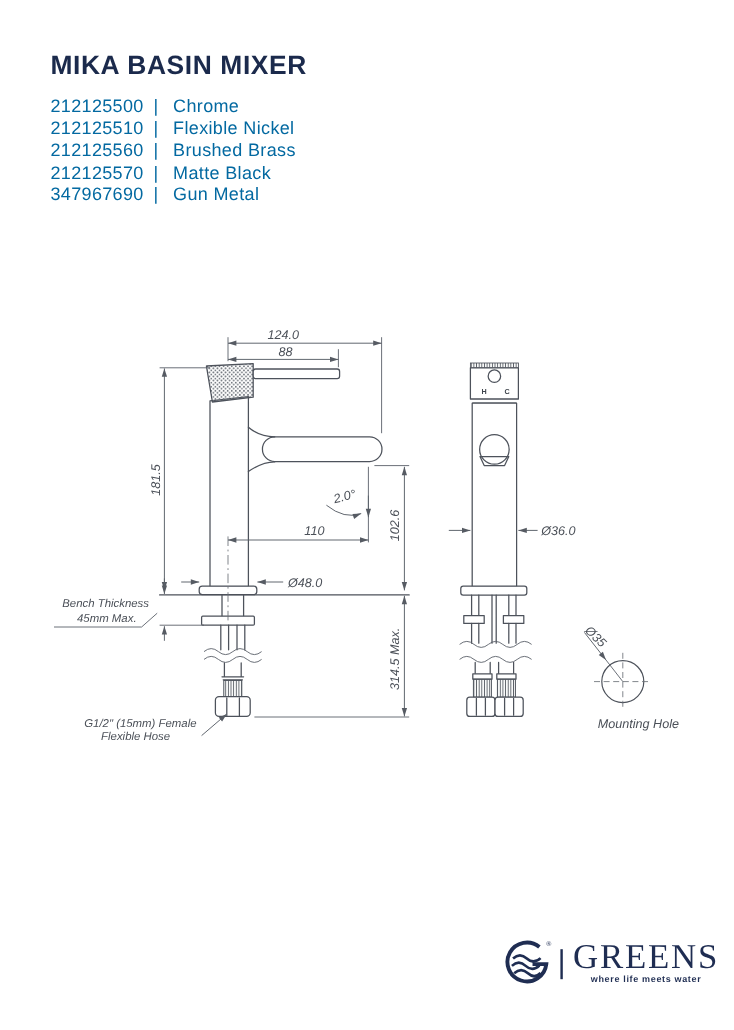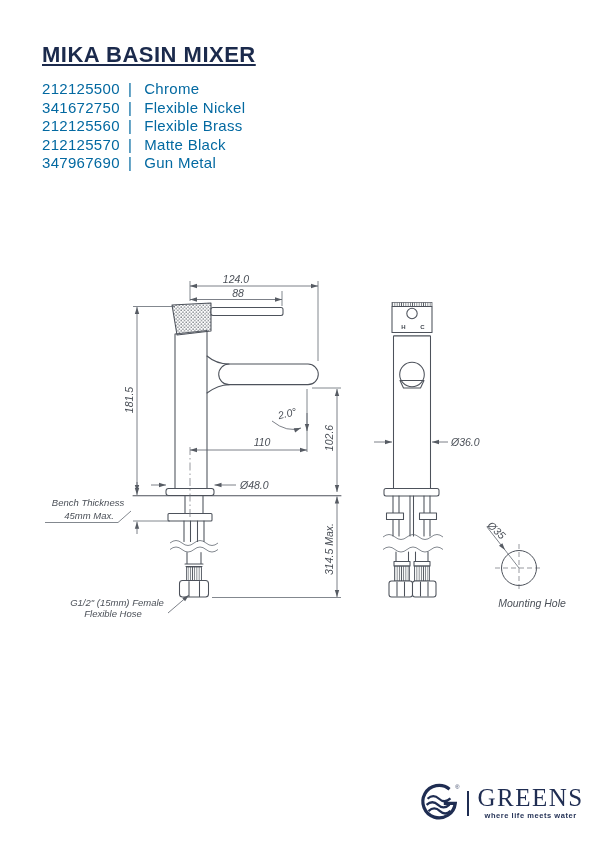--- a/index.html
+++ b/index.html
@@ -1,19 +1,19 @@
 <!DOCTYPE html>
 <html><head>
 <meta charset="utf-8">
 <style>
   html,body{margin:0;padding:0;background:#e8e8e8;}
   .page{position:relative;width:612px;height:858px;background:#ffffff;overflow:hidden;
         font-family:"Liberation Sans",sans-serif;}
   .header{position:absolute;left:42px;top:42px;}
-  .title{margin:0;font-size:22px;font-weight:bold;letter-spacing:.5px;color:#1b2a4c;text-decoration:underline;}
+  .title{margin:0;font-size:22px;font-weight:bold;letter-spacing:.5px;color:#1b2a4c;}
   .products{margin-top:12px;}
   .product-row{display:flex;font-size:15px;line-height:18.6px;color:#0369a1;letter-spacing:.3px;}
   .code{min-width:78px;}
   .sep{margin:0 12px 0 8px;}
   
   .drawing{position:absolute;left:0;top:0;}
   .ol{fill:#fff;stroke:#4d525b;stroke-width:1.05;stroke-linejoin:round;}
   .ln{fill:none;stroke:#4d525b;stroke-width:1.05;stroke-linecap:round;}
   .thin{fill:none;stroke:#5a6069;stroke-width:.75;}
   .dim{fill:none;stroke:#5a6069;stroke-width:.8;}
@@ -21,45 +21,45 @@
   .dash{fill:none;stroke:#6a6f76;stroke-width:.7;stroke-dasharray:5 3;}
   text.dt{font:italic 10.5px "Liberation Sans",sans-serif;fill:#4b5058;}
   text.sm{font:italic 9.5px "Liberation Sans",sans-serif;fill:#4b5058;}
   text.hc{font:bold 6px "Liberation Sans",sans-serif;fill:#3f454d;}
   
   .footer-left{position:absolute;left:42px;top:806px;font-size:13.5px;color:#2f3640;letter-spacing:.4px;}
   .footer-left b{font-weight:bold;}
   .logo{position:absolute;left:418px;top:781px;display:flex;align-items:center;}
   .logo-divider{width:1.5px;height:25px;background:#1f2d52;margin:0 9px 0 7px;}
   .brand-block{display:flex;flex-direction:column;align-items:center;}
-  .brand{font-family:"Liberation Serif",serif;font-size:25px;line-height:22px;color:#1f2d52;letter-spacing:1.5px;}
+  .brand{font-family:"Liberation Serif",serif;font-size:29px;line-height:22px;color:#1f2d52;letter-spacing:1.5px;}
   .tagline{font-size:7.5px;font-weight:bold;color:#1f2d52;letter-spacing:.55px;margin-top:2px;}
 </style>
 </head>
 <body>
 
 <div class="page">
 
   <div class="header">
     <h1 class="title">MIKA BASIN MIXER</h1>
     <div class="products">
       <div class="product-row">
         <span class="code">212125500</span>
         <span class="sep">|</span>
         <span class="finish">Chrome</span>
       </div>
       <div class="product-row">
-        <span class="code">341672750</span>
+        <span class="code">212125510</span>
         <span class="sep">|</span>
         <span class="finish">Flexible Nickel</span>
       </div>
       <div class="product-row">
         <span class="code">212125560</span>
         <span class="sep">|</span>
-        <span class="finish">Flexible Brass</span>
+        <span class="finish">Brushed Brass</span>
       </div>
       <div class="product-row">
         <span class="code">212125570</span>
         <span class="sep">|</span>
         <span class="finish">Matte Black</span>
       </div>
       <div class="product-row">
         <span class="code">347967690</span>
         <span class="sep">|</span>
         <span class="finish">Gun Metal</span>

